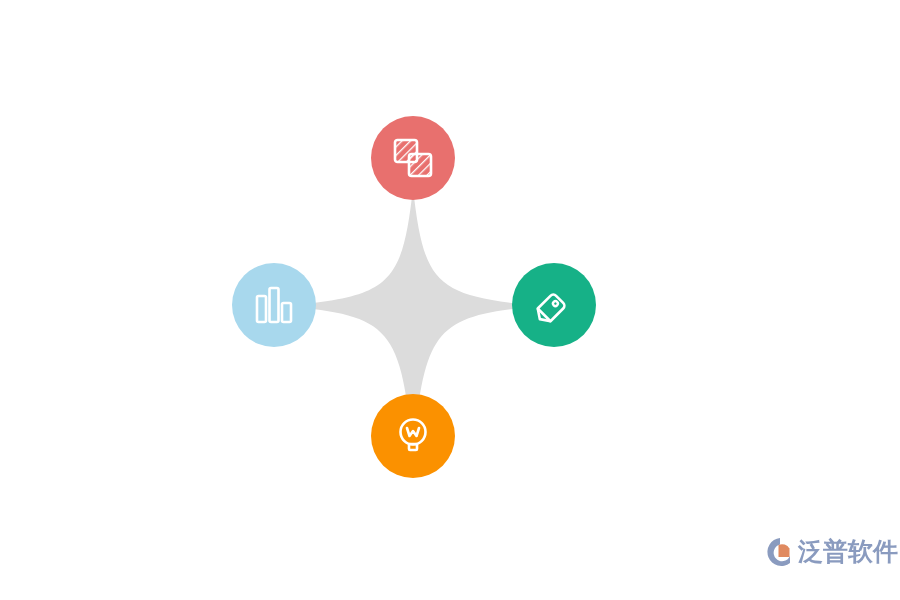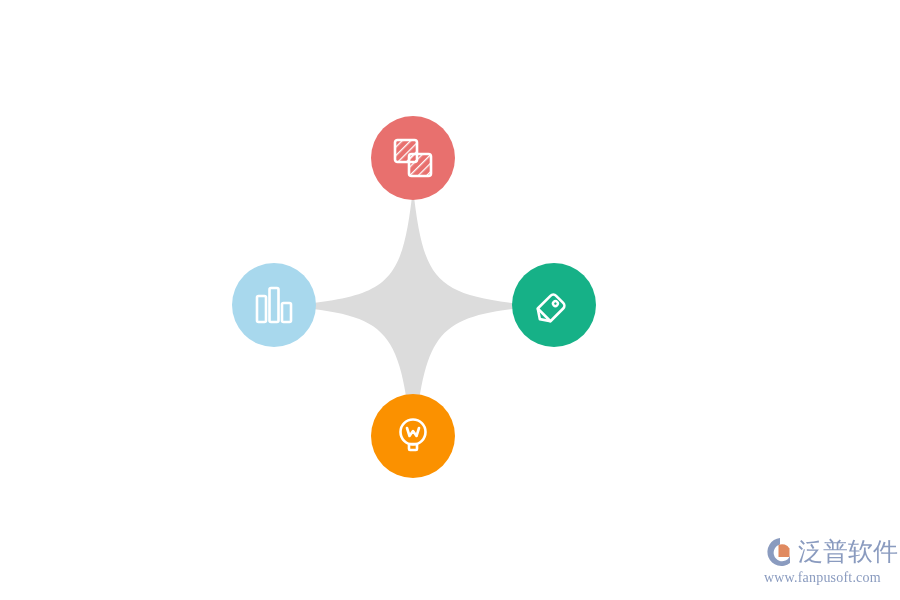--- a/index.html
+++ b/index.html
@@ -57,20 +57,21 @@
     font-family: "DejaVu Sans", "Liberation Sans", sans-serif;
   }
 
   
   .logo {
     position: absolute;
     left: 764px;
     top: 534px;
     width: 132px;
     height: 58px;
+    font-weight: bold;
   }
   .logo-row {
     display: flex;
     align-items: center;
     height: 36px;
   }
   .logo-mark {
     width: 32px;
     height: 32px;
     flex: 0 0 32px;
@@ -165,16 +166,15 @@
   <div class="logo">
     <div class="logo-row">
       <span class="logo-mark">
         <svg width="32" height="32" viewBox="0 0 32 32">
           <path d="M16 2 A14 14 0 1 0 26 27 L26 20 A8.5 8.5 0 1 1 16 8.5 Z" fill="#8A9BBF"></path>
           <path d="M14.5 9 A8.5 8.5 0 0 1 25.5 12.5 L25.5 21 L14.5 21 Z" fill="#E08A60"></path>
         </svg>
       </span>
       <span class="logo-word">泛普软件</span>
     </div>
-    <div class="logo-url">www.fanpusoft.com</div>
   </div>
 
 </div>
 
 </body></html>

